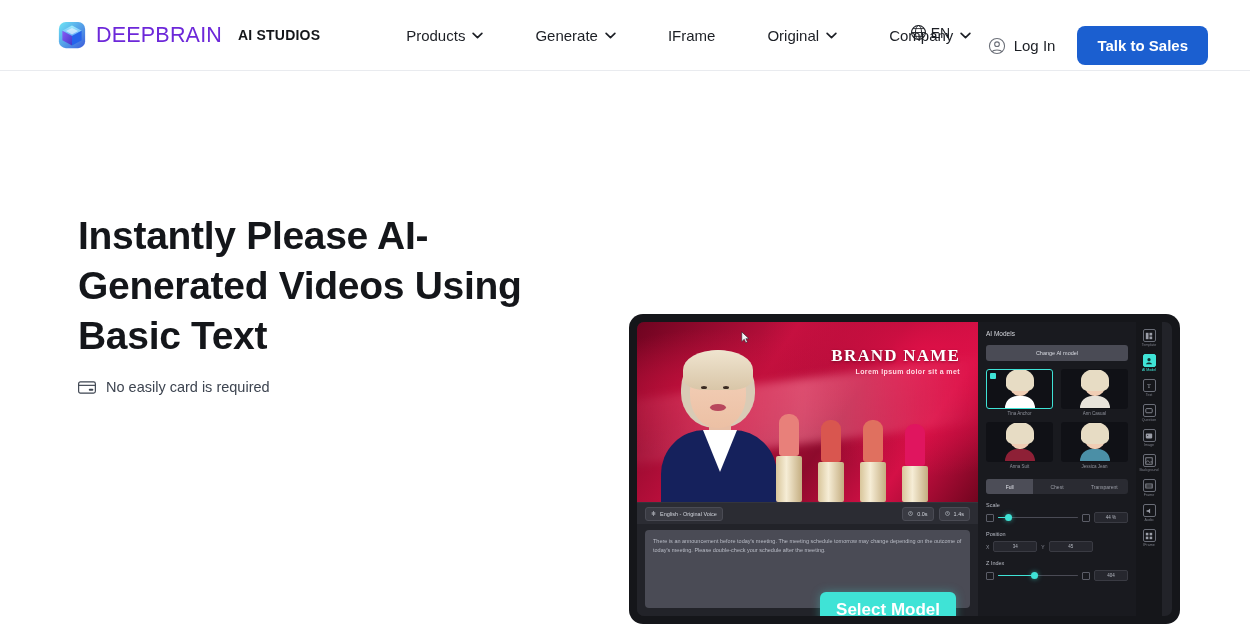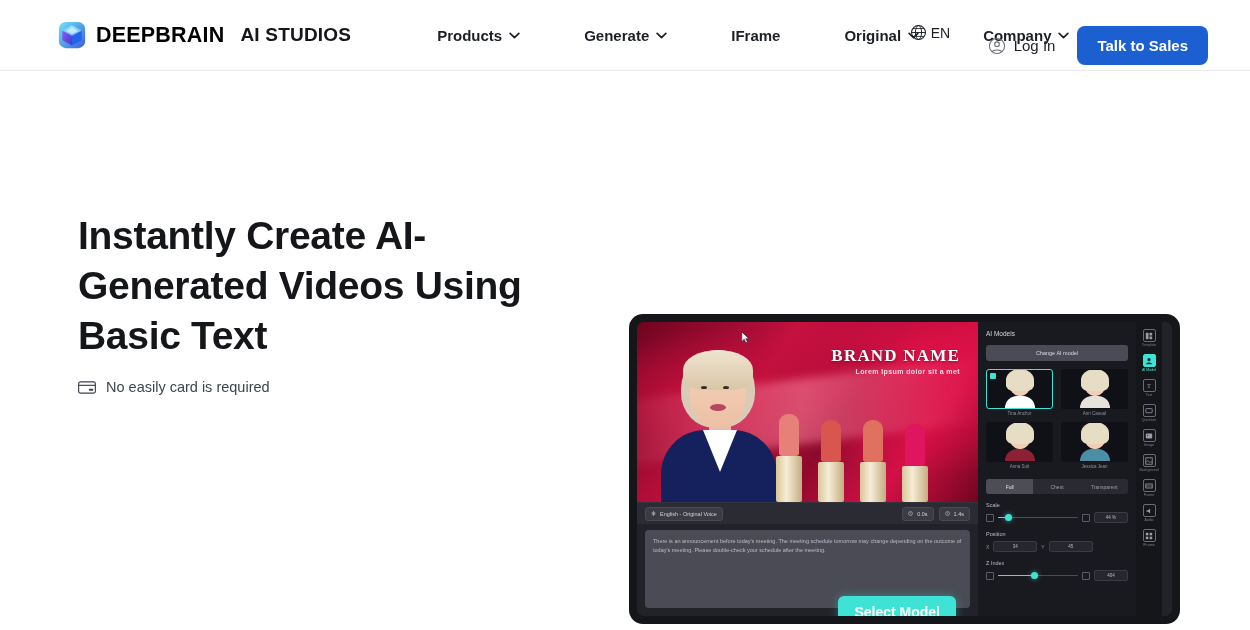--- a/index.html
+++ b/index.html
@@ -22,38 +22,37 @@
   }
   .brand {
     display: flex;
     align-items: center;
     gap: 10px;
     margin-left: 58px;
   }
   .logo-cube { width: 28px; height: 28px; display: block; }
   .brand-name {
     font-size: 21.5px;
-    font-weight: 700;
+    font-weight: 400;
     letter-spacing: 0.2px;
-    color: #000000;
+    color: #6d28d9;
   }
   .brand-sub {
-    font-size: 19px;
+    font-size: 14px;
     font-weight: 600;
     letter-spacing: 0.2px;
     color: #14161a;
     margin-left: 6px;
   }
 
   .nav {
     display: flex;
     align-items: flex-start;
     margin-left: 62px;
-    gap: 16px;
-    font-weight: bold;
+    gap: 4px;
   }
   .nav-item {
     display: flex;
     align-items: center;
     gap: 7px;
     font-size: 15px;
     color: #1c1f25;
     padding: 0 24px;
     cursor: pointer;
     white-space: nowrap;
@@ -264,21 +263,21 @@
   .script {
     flex:1; margin:6px 8px 8px 8px; background:#4a4b55; border-radius:4px;
     padding:7px 8px; position:relative;
   }
   .script p {
     font-size:5.5px; line-height:9px; color:#b9bcc6; filter: blur(0.7px);
   }
   .select-model {
     position:absolute; right:14px; bottom:-20px;
     background:#3fe3d6; color:#ffffff; font-weight:700;
-    font-size:14px; border:none; border-radius:6px;
+    font-size:17px; border:none; border-radius:6px;
     padding:8px 16px; cursor:pointer;
     box-shadow: 0 0 10px rgba(63,227,214,.35);
     font-family: "Liberation Sans", sans-serif;
   }
 
   
   .inspector { width:158px; background:#191a1f; padding:8px 8px 0 8px; }
   .insp-title { font-size:6.5px; color:#d6d8de; margin-bottom:8px; }
   .change-btn {
     height:16px; background:#4a4b55; border-radius:3px;
@@ -425,21 +424,21 @@
       <span>Log In</span>
     </div>
 
     <button class="cta-sales">Talk to Sales</button>
   </div>
 </div>
 
 <div class="hero">
 
   <div class="hero-left">
-    <h1 class="hero-title">Instantly Create AI-Generated Videos Using Basic Text</h1>
+    <h1 class="hero-title">Instantly Please AI-Generated Videos Using Basic Text</h1>
     <div class="nocard">
       <svg width="18" height="13" viewBox="0 0 20 14">
         <rect x="0.7" y="0.7" width="18.6" height="12.6" rx="2" fill="none" stroke="#3d4450" stroke-width="1.3"></rect>
         <line x1="0.7" y1="4.6" x2="19.3" y2="4.6" stroke="#3d4450" stroke-width="1.3"></line>
         <rect x="12" y="8.3" width="5" height="2.3" rx="1" fill="#3d4450"></rect>
       </svg>
       <span>No easily card is required</span>
     </div>
   </div>
 

